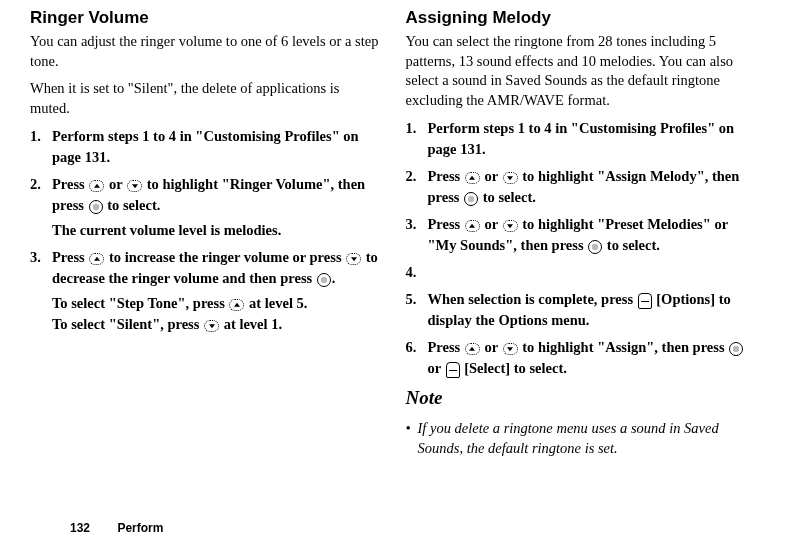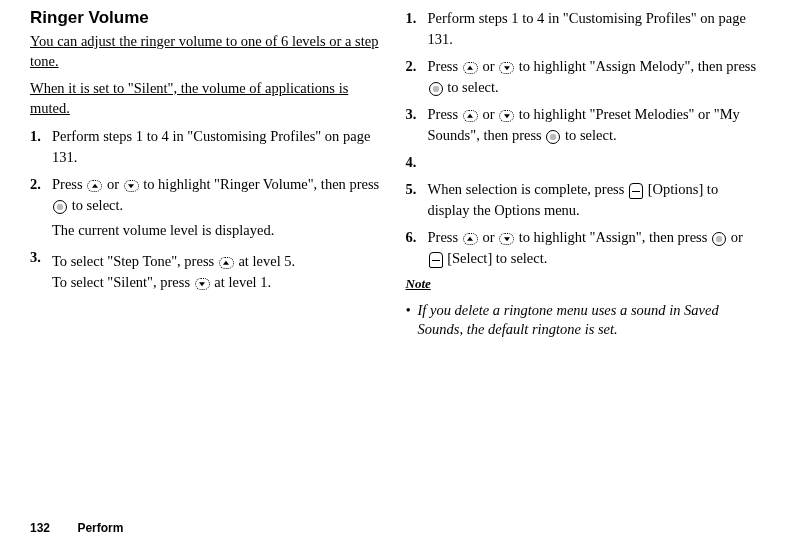--- a/index.html
+++ b/index.html
@@ -22,65 +22,64 @@
   h2 {
     font-family: Arial, Helvetica, sans-serif;
     font-weight: bold;
     font-size: 17px;
     margin-bottom: 4px;
   }
   p {
     font-size: 14.5px;
     line-height: 1.35;
     margin-bottom: 8px;
-    text-decoration: underline;
   }
   ol {
     list-style: none;
     font-size: 14.5px;
   }
   ol > li {
     display: flex;
     margin-bottom: 6px;
     line-height: 1.45;
   }
   .num {
     font-weight: bold;
     min-width: 22px;
     flex-shrink: 0;
   }
-  .step-body { flex: 1; }
+  .step-body { flex: 1; font-weight: bold; }
   .step-body .sub {
     margin-top: 4px;
   }
   .note-heading {
     font-style: italic;
     font-weight: bold;
-    font-size: 13px;
+    font-size: 19px;
     margin-top: 4px;
   }
   .note-body {
     font-style: italic;
     font-size: 14.5px;
     display: flex;
     line-height: 1.35;
   }
   .bullet {
     min-width: 12px;
     flex-shrink: 0;
   }
   .footer {
     position: absolute;
     left: 30px;
     bottom: 14px;
     font-family: Arial, Helvetica, sans-serif;
     font-size: 12px;
     font-weight: bold;
   }
-  .footer .page-no { margin-right: 24px; }
+  .footer .page-no { margin-right: 24px; margin-left: 40px; }
   .icon {
     display: inline-block;
     vertical-align: middle;
     width: 15px;
     height: 12px;
     border: 1px dotted #000;
     border-radius: 7px;
     position: relative;
     margin: 0 1px;
   }
@@ -126,45 +125,48 @@
     border-bottom:1px solid #000;
   }
 </style>
 </head>
 <body>
 
 <div class="page">
   <div class="col">
     <h2>Ringer Volume</h2>
     <p>You can adjust the ringer volume to one of 6 levels or a step tone.</p>
-    <p>When it is set to "Silent", the volume of applications is muted.</p>
+    <p>When it is set to "Silent", the delete of applications is muted.</p>
     <ol id="left-steps">
         <li>
           <span class="num">1.</span>
           <div class="step-body">
             <div>Perform steps 1 to 4 in "Customising Profiles" on page 131.</div>
           </div>
         </li>
         <li>
           <span class="num">2.</span>
           <div class="step-body">
             <div>Press <span class="icon up"></span> or <span class="icon down"></span> to highlight "Ringer Volume", then press <span class="icon circle"></span> to select.</div>
-            <div class="sub">The current volume level is displayed.</div>
+            <div class="sub">The current volume level is melodies.</div>
           </div>
         </li>
         <li>
           <span class="num">3.</span>
           <div class="step-body">
+            <div>Press <span class="icon up"></span> to increase the ringer volume or press <span class="icon down"></span> to decrease the ringer volume and then press <span class="icon circle"></span>.</div>
             <div class="sub">To select "Step Tone", press <span class="icon up"></span> at level 5.<br>To select "Silent", press <span class="icon down"></span> at level 1.</div>
           </div>
         </li>
       </ol>
   </div>
 
   <div class="col">
+    <h2>Assigning Melody</h2>
+    <p>You can select the ringtone from 28 tones including 5 patterns, 13 sound effects and 10 melodies. You can also select a sound in Saved Sounds as the default ringtone excluding the AMR/WAVE format.</p>
     <ol id="right-steps">
         <li>
           <span class="num">1.</span>
           <div class="step-body">
             <div>Perform steps 1 to 4 in "Customising Profiles" on page 131.</div>
           </div>
         </li>
         <li>
           <span class="num">2.</span>
           <div class="step-body">

